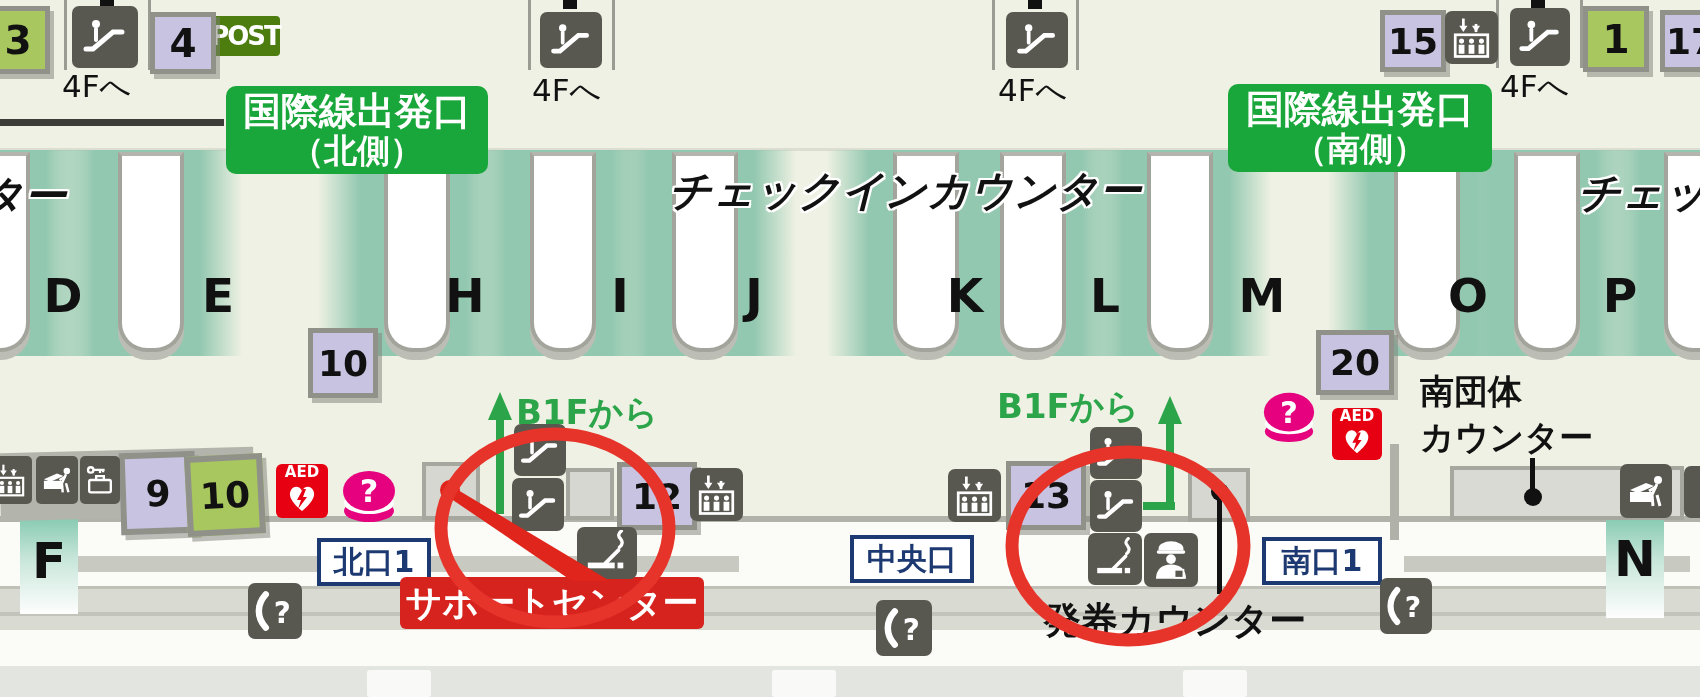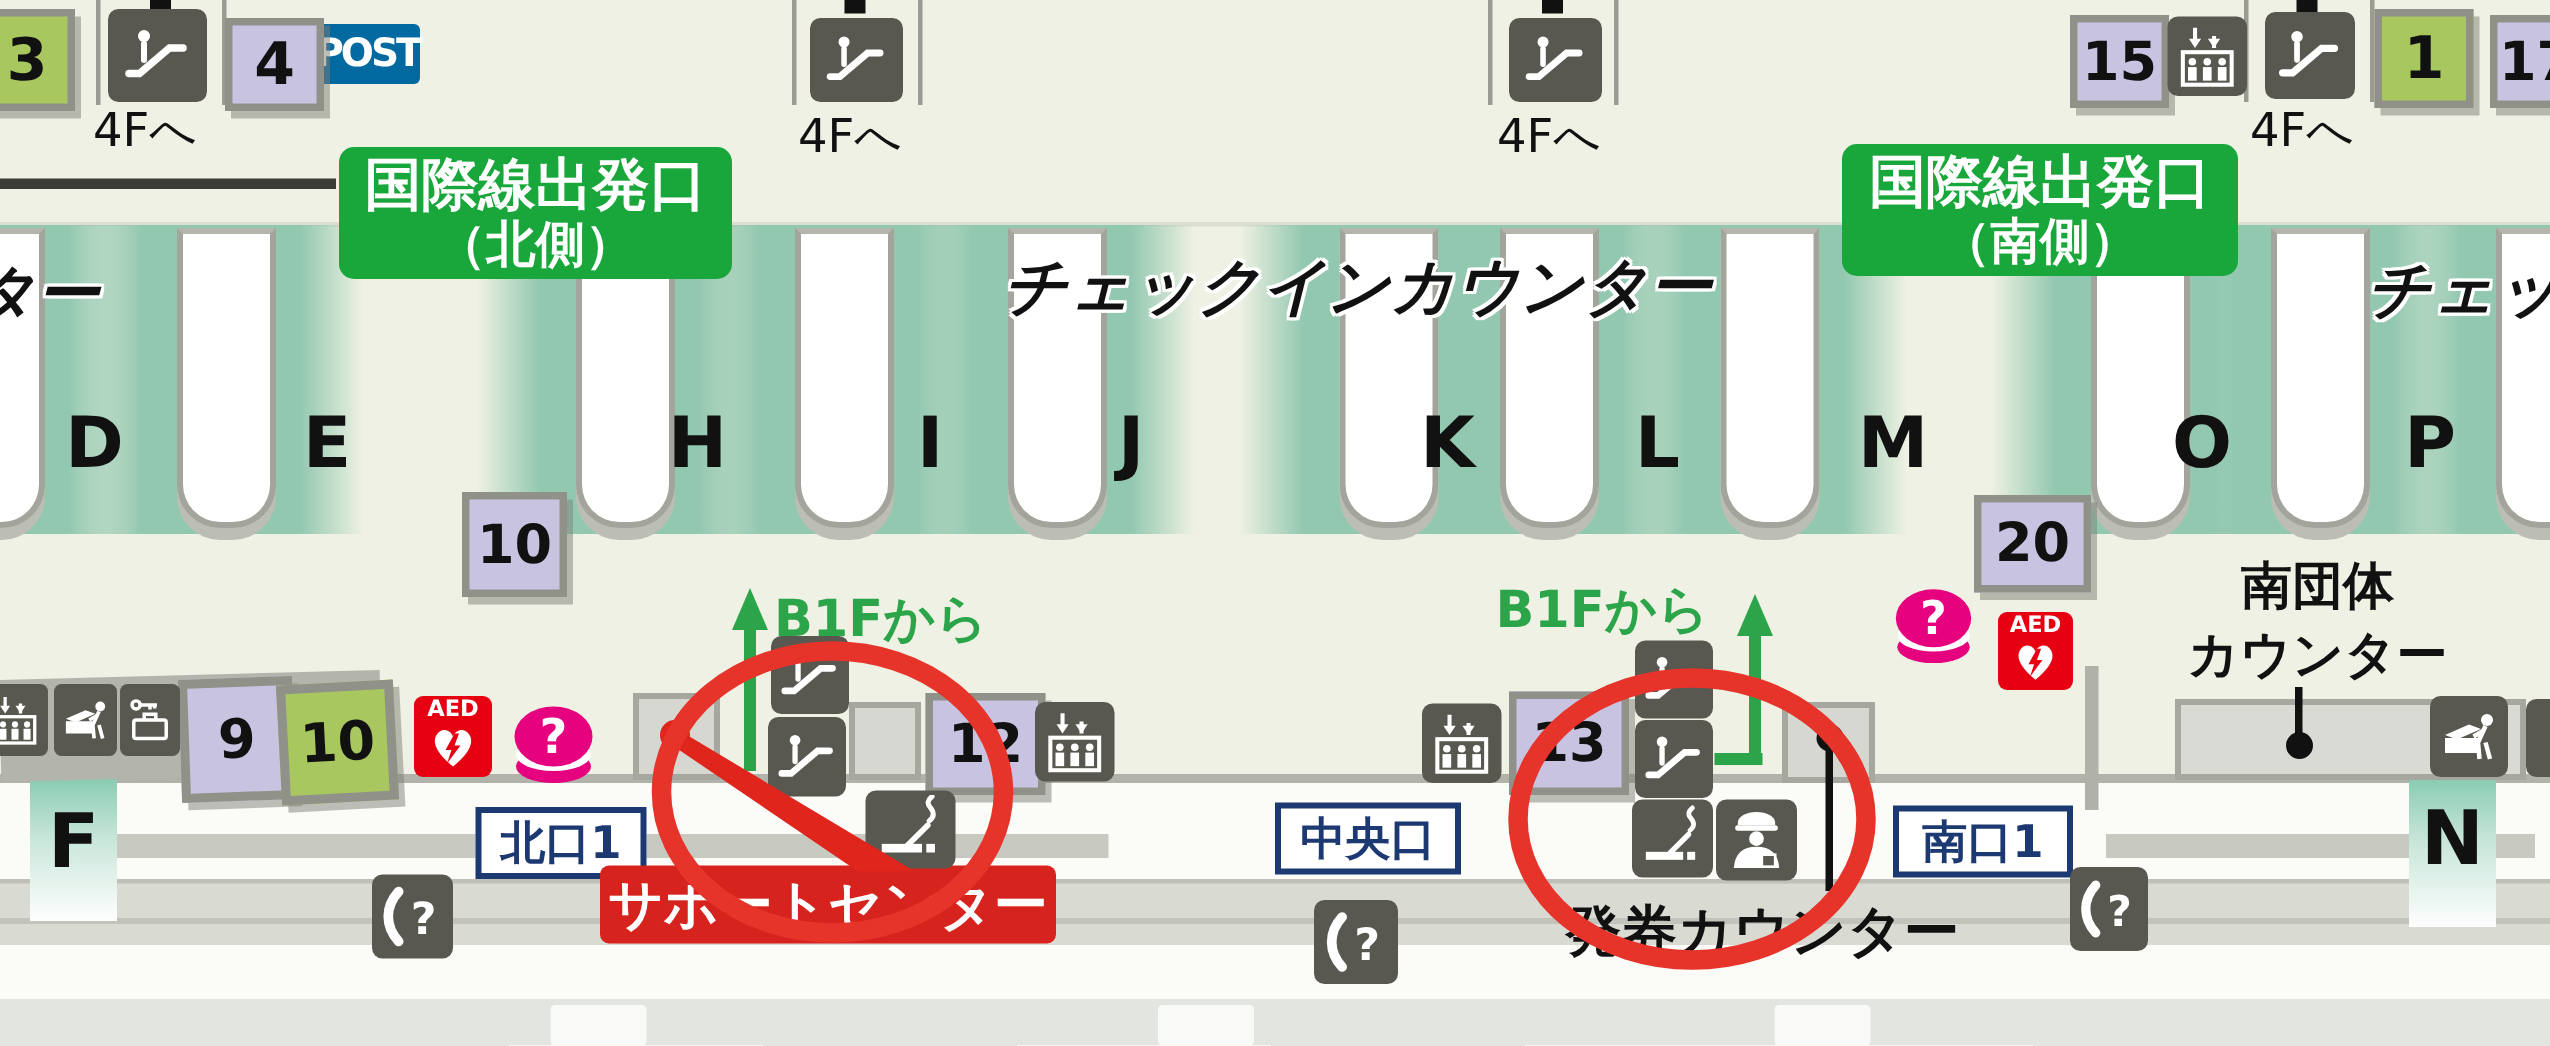--- a/index.html
+++ b/index.html
@@ -11,21 +11,21 @@
           box-shadow:0 8px 0 #bcbeb5;}
   .glow{position:absolute;top:150px;width:190px;height:206px;
         background:linear-gradient(90deg,rgba(147,200,176,0) 0%,#93c8b0 22%,#93c8b0 78%,rgba(147,200,176,0) 100%);}
   .rowletter{position:absolute;top:268px;width:60px;text-align:center;font-size:47px;font-weight:bold;}
   .stand{position:absolute;display:flex;align-items:center;justify-content:center;
          font-weight:bold;font-size:36px;border:5px solid #90928a;box-shadow:4px 5px 0 rgba(125,127,119,.5);}
   .purple{background:#c9c3e2;} .green{background:#a8c75e;}
   .icon{position:absolute;background:#585850;border-radius:7px;display:flex;align-items:center;justify-content:center;}
   .graysq{position:absolute;background:#d6d7d0;border:4px solid #a6a8a0;}
   .gate{position:absolute;background:#19a63a;border-radius:10px;color:#fff;font-weight:bold;
-        text-align:center;display:flex;flex-direction:column;justify-content:center;line-height:1.1;margin-top:12px;}
+        text-align:center;display:flex;flex-direction:column;justify-content:center;line-height:1.1;}
   .exit{position:absolute;background:#fff;border:4px solid #1d3971;color:#1d3971;
         font-weight:bold;font-size:30px;display:flex;align-items:center;justify-content:center;}
   .b1f{position:absolute;color:#2ca54a;font-weight:bold;font-size:34px;white-space:nowrap;}
   .fourF{position:absolute;font-weight:normal;font-size:31px;white-space:nowrap;}
   .outline-w{text-shadow:2px 0 0 #fff,-2px 0 0 #fff,0 2px 0 #fff,0 -2px 0 #fff,2px 2px 0 #fff,-2px -2px 0 #fff,2px -2px 0 #fff,-2px 2px 0 #fff;}
   .checkin{font-style:italic;font-weight:bold;font-size:42px;white-space:nowrap;}
   .tealcol{position:absolute;background:linear-gradient(180deg,#82c8ae 0%,#c8e6da 45%,rgba(255,255,255,.97) 100%);
            text-align:center;font-weight:bold;font-size:50px;}
   .shaft{position:absolute;background:#9a9c94;width:3px;top:0;}
   svg text{font-family:"DejaVu Sans","Liberation Sans",sans-serif;}
@@ -113,37 +113,37 @@
   <div class="rowletter" style="left:1590px;">P</div>
 
   <div class="b1f" style="left:516px;top:390px;">B1Fから</div>
   <div class="b1f" style="left:997px;top:384px;">B1Fから</div>
 
   <div class="fourF" style="left:62px;top:66px;">4Fへ</div>
   <div class="fourF" style="left:532px;top:70px;">4Fへ</div>
   <div class="fourF" style="left:998px;top:70px;">4Fへ</div>
   <div class="fourF" style="left:1500px;top:66px;">4Fへ</div>
 
-  <div class="abs" style="left:1420px;top:368px;width:250px;text-align:center;font-weight:bold;font-size:34px;line-height:46px;">
+  <div class="abs" style="left:1420px;top:368px;width:250px;font-weight:bold;font-size:34px;line-height:46px;">
     <div>南団体</div>
     <div>カウンター</div>
   </div>
 
   <div class="abs" style="left:1030px;top:596px;width:290px;text-align:center;font-weight:bold;font-size:37px;white-space:nowrap;">発券カウンター</div>
 
   <div class="gate" style="left:226px;top:86px;width:262px;height:88px;">
     <div style="font-size:38px;">国際線出発口</div>
     <div style="font-size:33px;">（北側）</div>
   </div>
   <div class="gate" style="left:1228px;top:84px;width:264px;height:88px;">
     <div style="font-size:38px;">国際線出発口</div>
     <div style="font-size:33px;">（南側）</div>
   </div>
 
-  <div class="abs" style="left:210px;top:16px;width:70px;height:40px;background:#0369a1;border-radius:4px;color:#fff;font-weight:bold;font-size:26px;letter-spacing:-2px;display:flex;align-items:center;justify-content:center;">
+  <div class="abs" style="left:210px;top:16px;width:70px;height:40px;background:#4d7c0f;border-radius:4px;color:#fff;font-weight:bold;font-size:26px;letter-spacing:-2px;display:flex;align-items:center;justify-content:center;">
     <span>POST</span>
   </div>
 
   <div class="stand green" style="left:-14px;top:6px;width:54px;height:58px;font-size:39px;">
       <span>3</span>
     </div>
   <div class="stand purple" style="left:150px;top:12px;width:56px;height:52px;font-size:39px;">
       <span>4</span>
     </div>
   <div class="stand purple" style="left:1380px;top:10px;width:56px;height:52px;">

